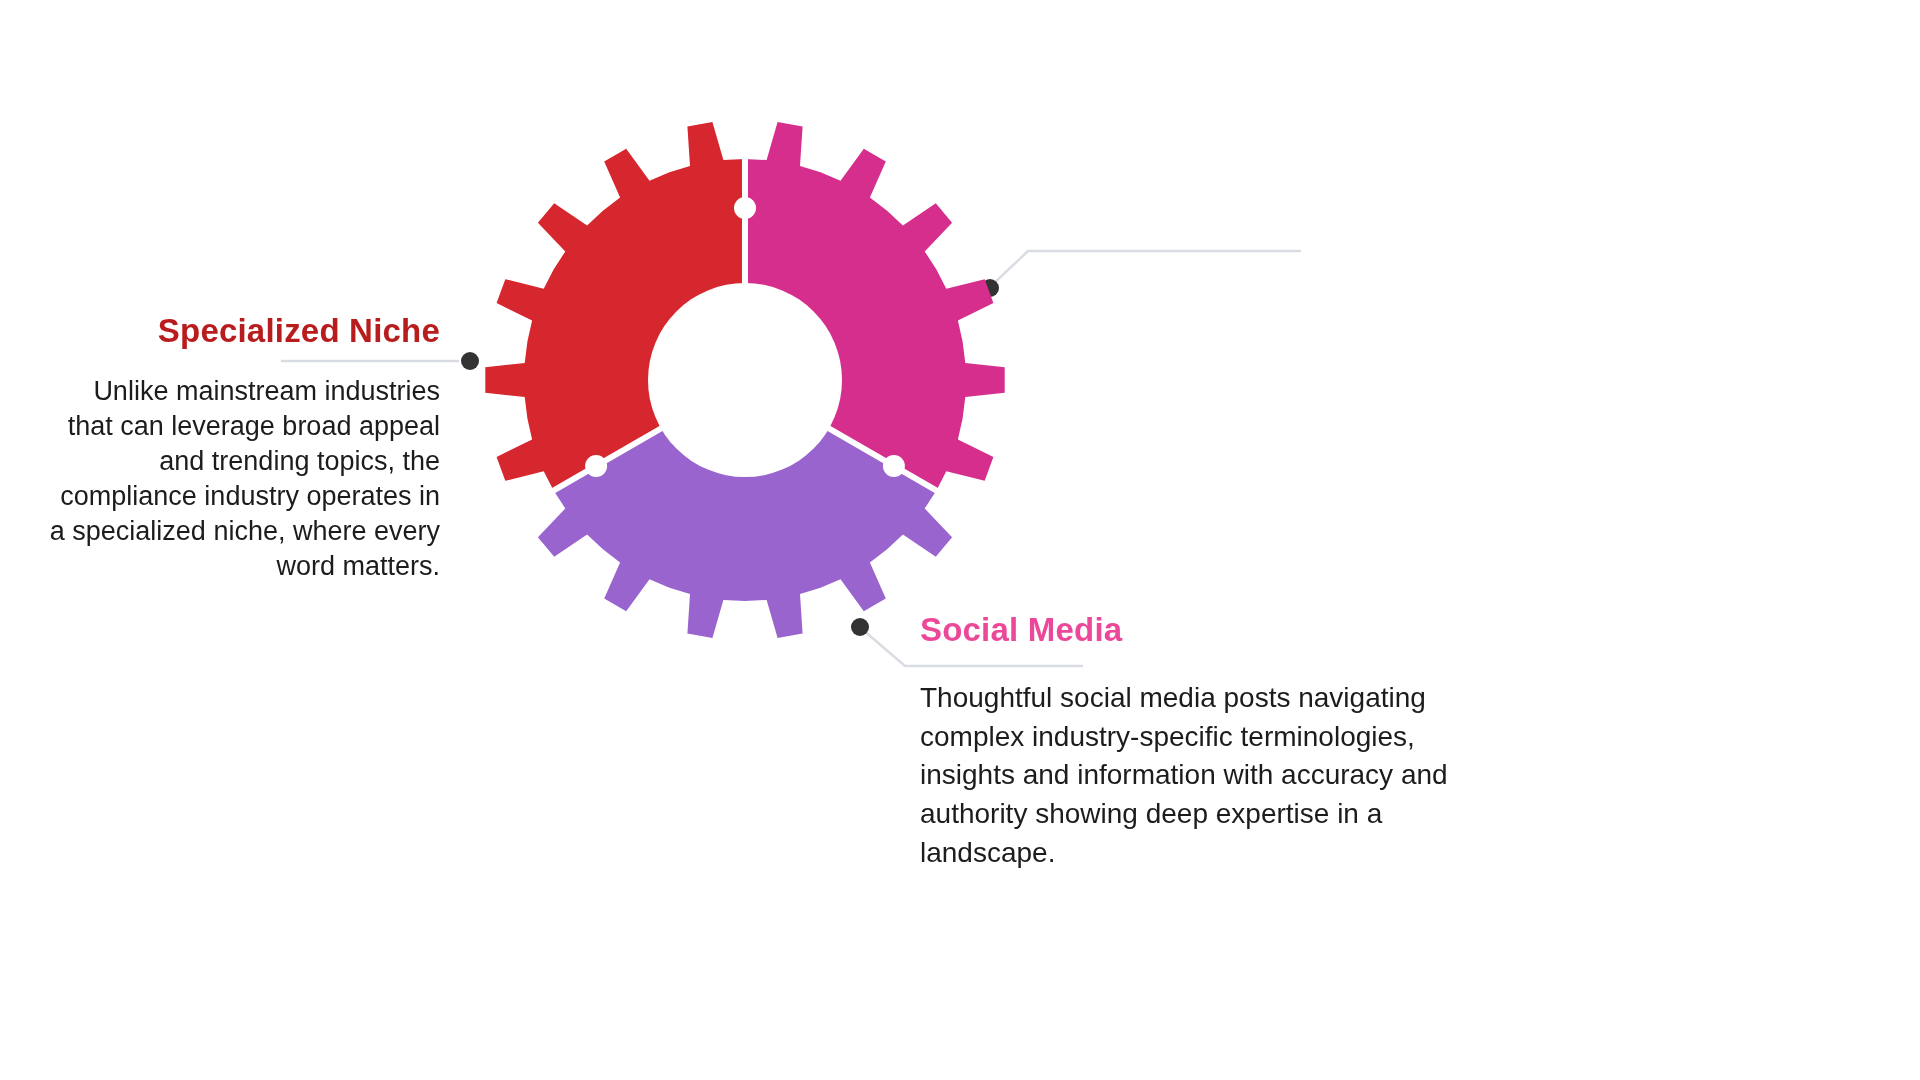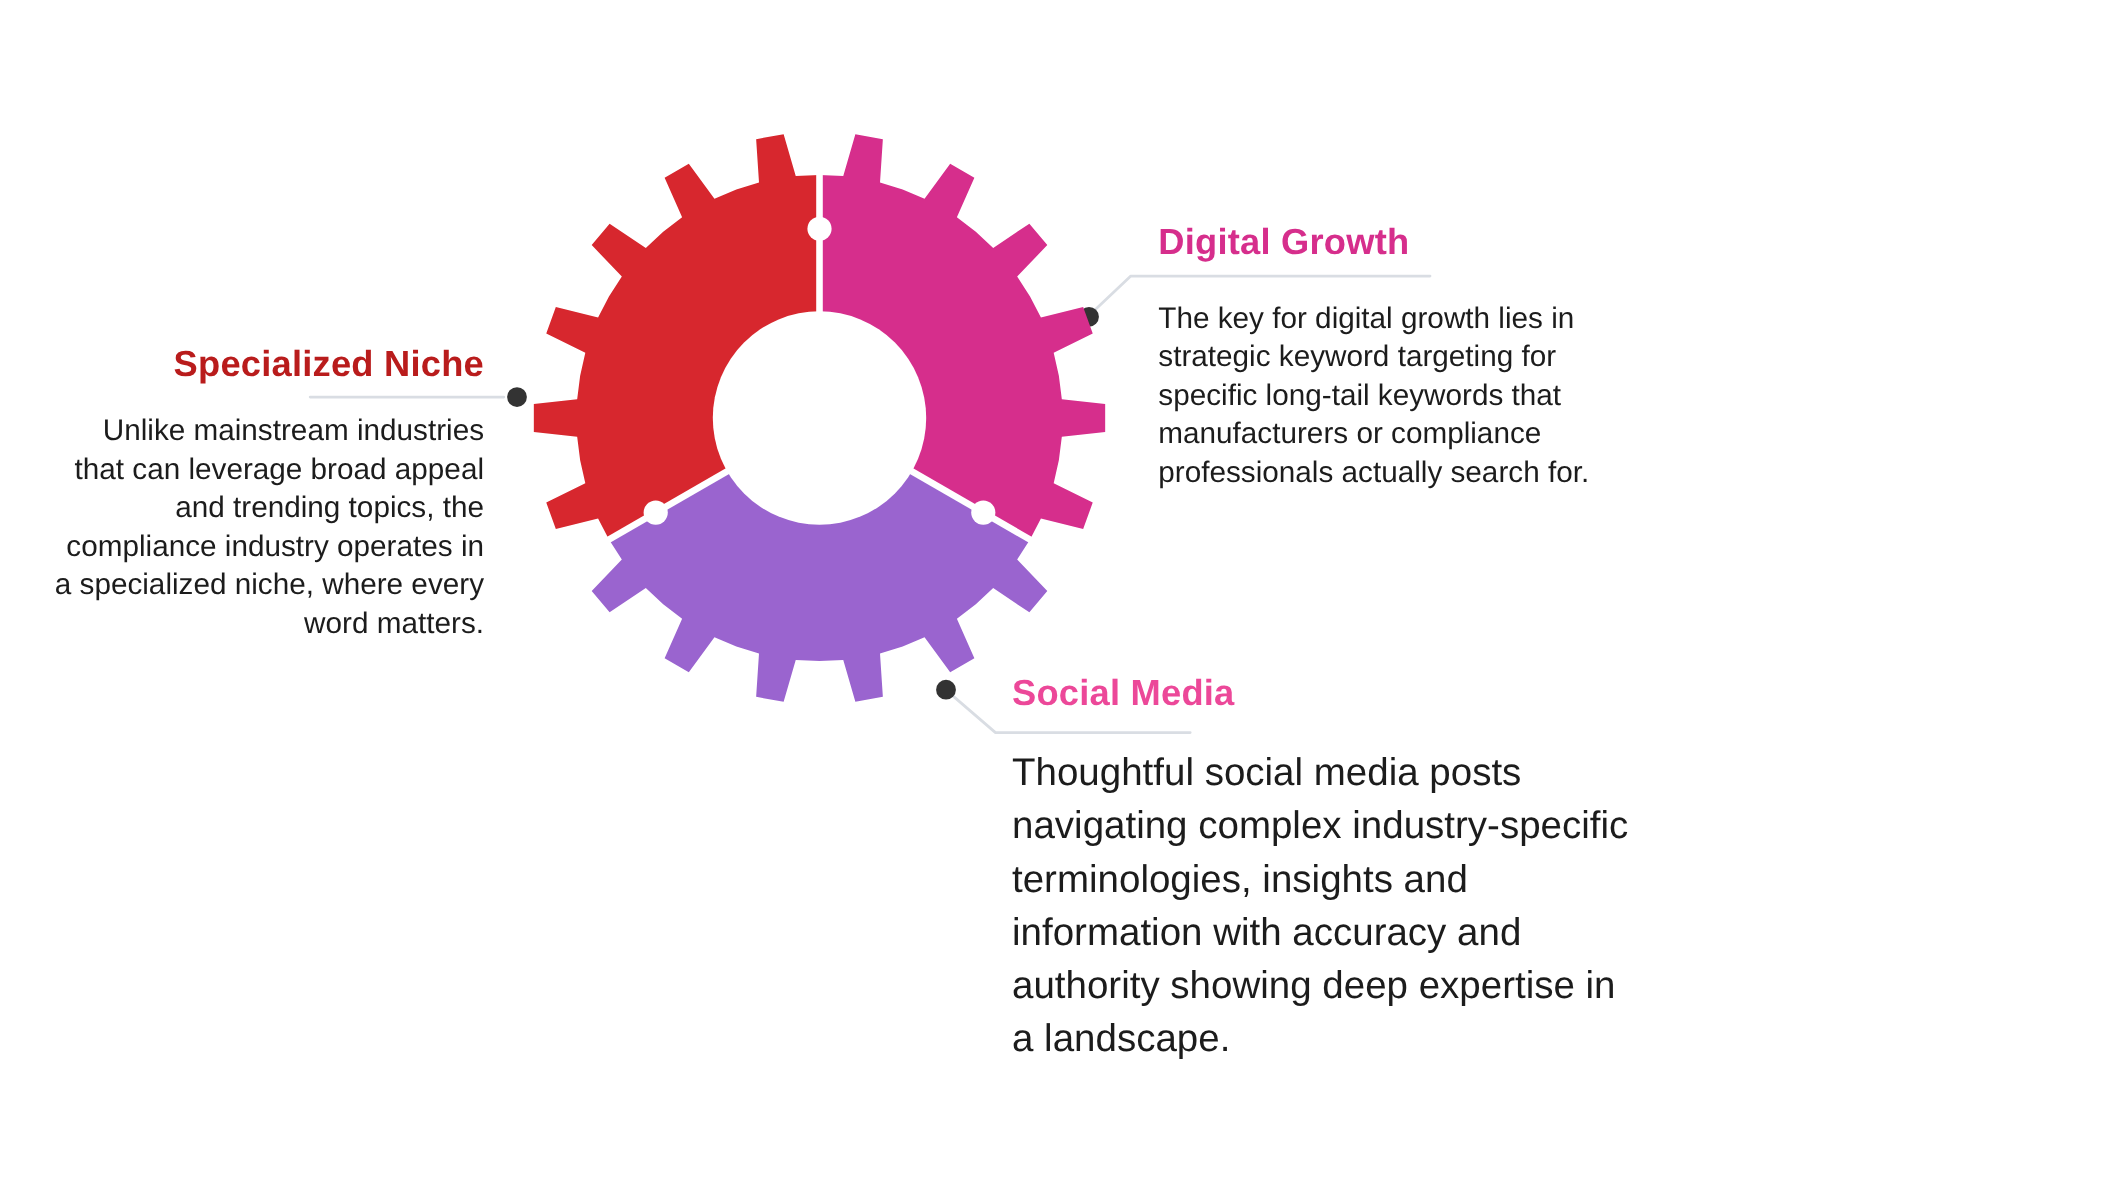--- a/index.html
+++ b/index.html
@@ -14,21 +14,21 @@
     margin:0;font-size:33px;font-weight:bold;letter-spacing:.2px;
   }
   .label p{
     margin:0;color:#1c1c1c;font-weight:500;
   }
   .niche{left:48px;top:312px;width:392px;text-align:right;}
   .niche p{margin-top:24px;font-size:27px;line-height:1.3;}
   .growth{left:1053px;top:201px;width:392px;text-align:left;}
   .growth p{margin-top:33px;font-size:27px;line-height:1.3;}
   .social{left:920px;top:611px;width:575px;text-align:left;}
-  .social p{margin-top:30px;font-size:35px;line-height:1.38;}
+  .social p{margin-top:30px;font-size:28px;line-height:1.38;}
 </style>
 </head>
 <body>
 
 <svg id="diagram-svg" width="1920" height="1080" viewBox="0 0 1920 1080">
   <defs>
     <clipPath id="clip-pink">
       <path d="M0,0 L0,-300 A300,300 0 0 1 259.8,150 Z"></path>
     </clipPath>
     <clipPath id="clip-purple">
@@ -86,20 +86,18 @@
     <circle cx="0" cy="0" r="97" fill="#ffffff"></circle>
   </g>
 </svg>
 
 <div class="label niche">
   <h2 style="color: #b91c1c;">Specialized Niche</h2>
   <p>Unlike mainstream industries that can leverage broad appeal and trending topics, the compliance industry operates in a specialized niche, where every word matters.</p>
 </div>
 
 <div class="label growth">
-  <h2 style="color: rgb(214, 46, 140);">Digital Growth</h2>
-  <p>The key for digital growth lies in  strategic keyword targeting for specific long-tail keywords that manufacturers or compliance professionals actually search for.</p>
 </div>
 
 <div class="label social">
   <h2 style="color: #ec4899;">Social Media</h2>
   <p>Thoughtful social media posts navigating complex industry-specific terminologies, insights and information with accuracy and authority showing deep expertise in a landscape.</p>
 </div>
 
 </body></html>

